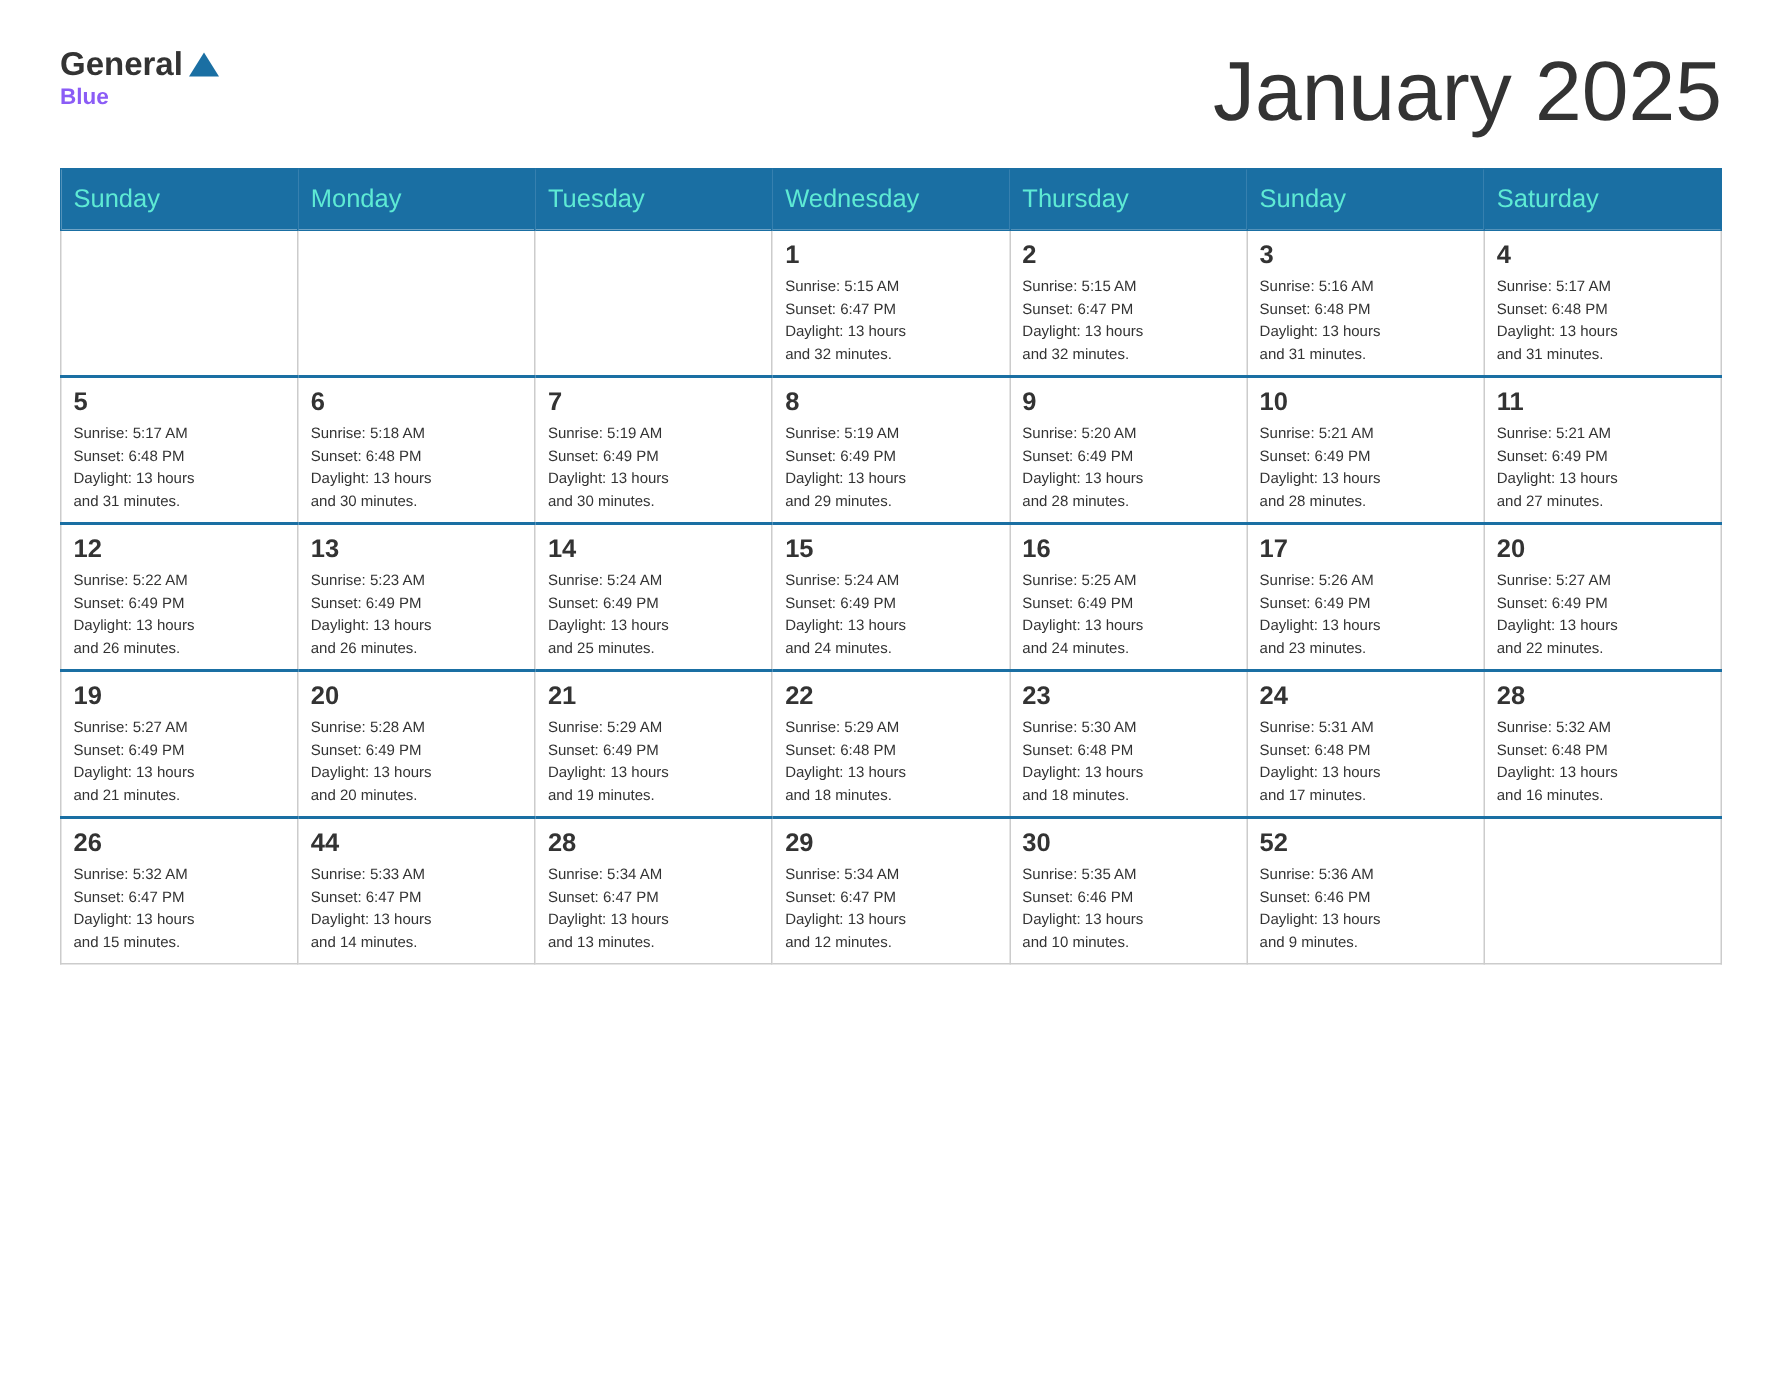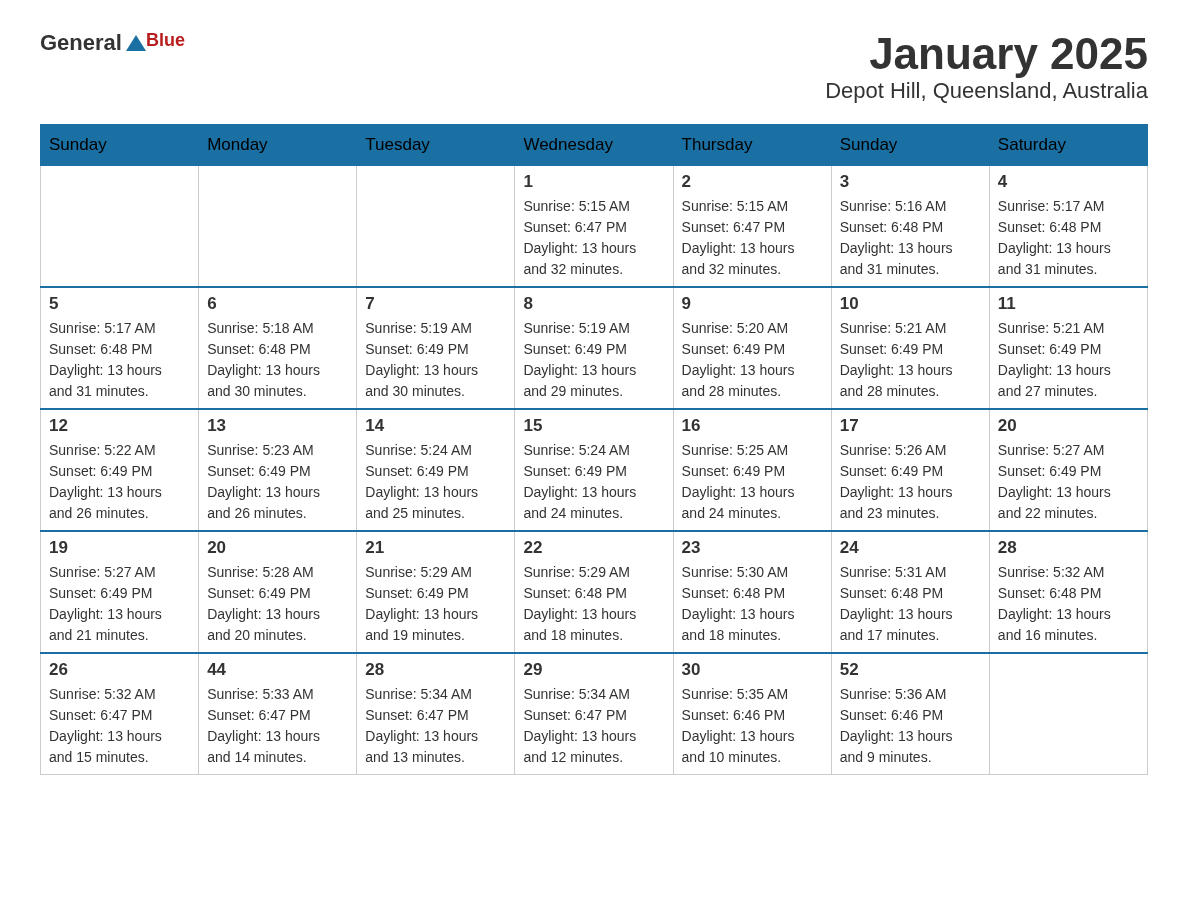--- a/index.html
+++ b/index.html
@@ -14,75 +14,75 @@
       justify-content: space-between;
       align-items: flex-start;
       margin-bottom: 20px;
     }
     .logo-text-general {
       font-size: 22px;
       font-weight: bold;
       color: #333;
     }
     .logo-text-blue {
-      font-size: 18px;
+      font-size: 15px;
       font-weight: bold;
-      color: #b91c1c;
+      color: #8b5cf6;
     }
     .logo-wrapper {
       display: flex;
-      flex-direction: row;
+      flex-direction: column;
       align-items: flex-start;
     }
     .logo-top-line {
       display: flex;
       align-items: center;
     }
     .title-section {
       text-align: right;
     }
     .month-title {
-      font-size: 44px;
-      font-weight: bold;
+      font-size: 56px;
+      font-weight: normal;
       color: #333;
       line-height: 1.1;
     }
     .location-title {
       font-size: 22px;
       color: #333;
       font-weight: normal;
     }
     .calendar {
       width: 100%;
       border-collapse: collapse;
     }
     .calendar th {
       background-color: #1a6fa3;
-      color: #000000;
+      color: #5eead4;
       padding: 10px 8px;
       text-align: left;
       font-size: 17px;
       font-weight: normal;
       border: 1px solid #1a6fa3;
     }
     .calendar td {
       border: 1px solid #ccc;
       padding: 6px 8px;
       vertical-align: top;
       width: 14.28%;
       min-height: 100px;
     }
     .day-number {
       font-size: 17px;
       font-weight: bold;
       color: #333;
       margin-bottom: 4px;
     }
     .day-info {
-      font-size: 14px;
+      font-size: 10px;
       color: #333;
       line-height: 1.5;
     }
     .empty-cell {
       background: #fff;
     }
     .row-divider td {
       border-top: 2px solid #1a6fa3;
     }
   </style>
@@ -96,21 +96,20 @@
       <div style="margin-left:4px; display:flex; flex-direction:column; align-items:center;">
         <svg width="20" height="20" viewBox="0 0 20 20">
           <polygon points="10,2 20,18 0,18" fill="#1a6fa3"></polygon>
         </svg>
       </div>
     </div>
     <span class="logo-text-blue">Blue</span>
   </div>
   <div class="title-section">
     <div class="month-title">January 2025</div>
-    <div class="location-title">Depot Hill, Queensland, Australia</div>
   </div>
 </div>
 
 <table class="calendar">
   <thead>
     <tr>
     <th>Sunday</th>
         <th>Monday</th>
         <th>Tuesday</th>
         <th>Wednesday</th>

